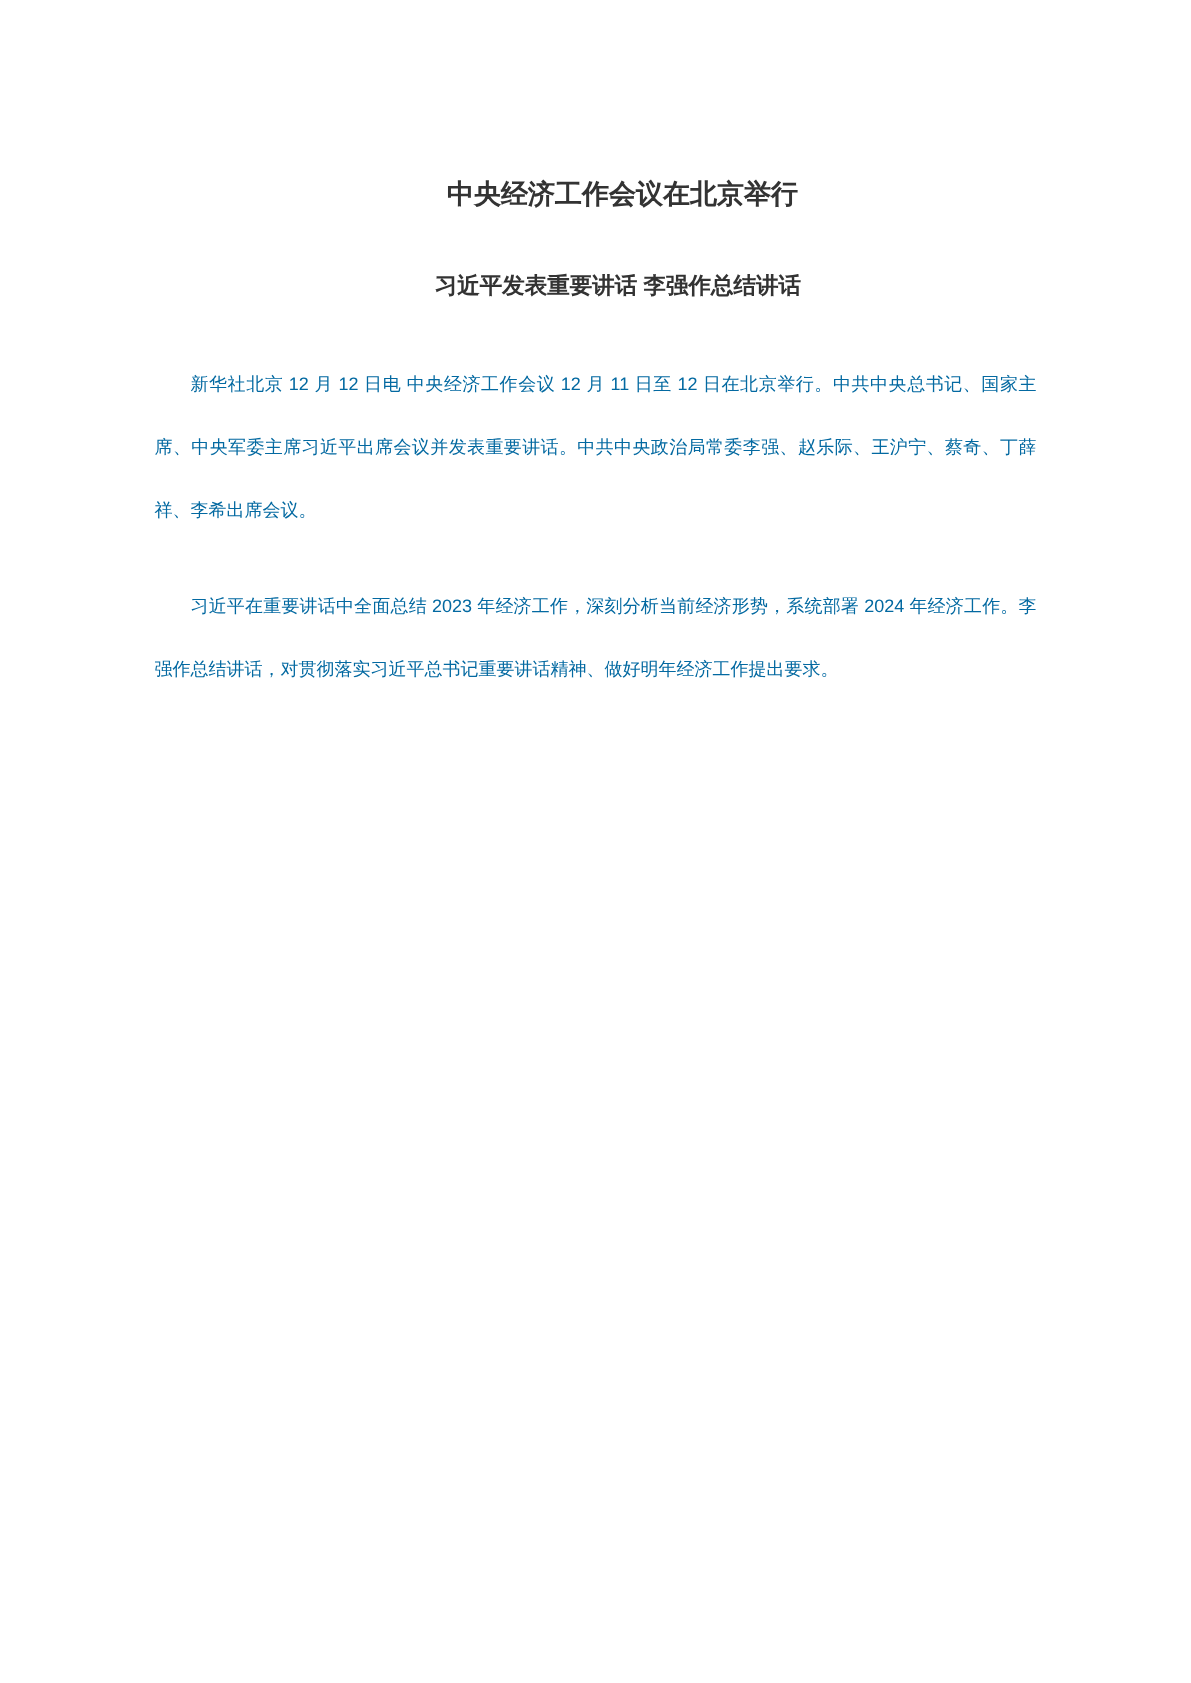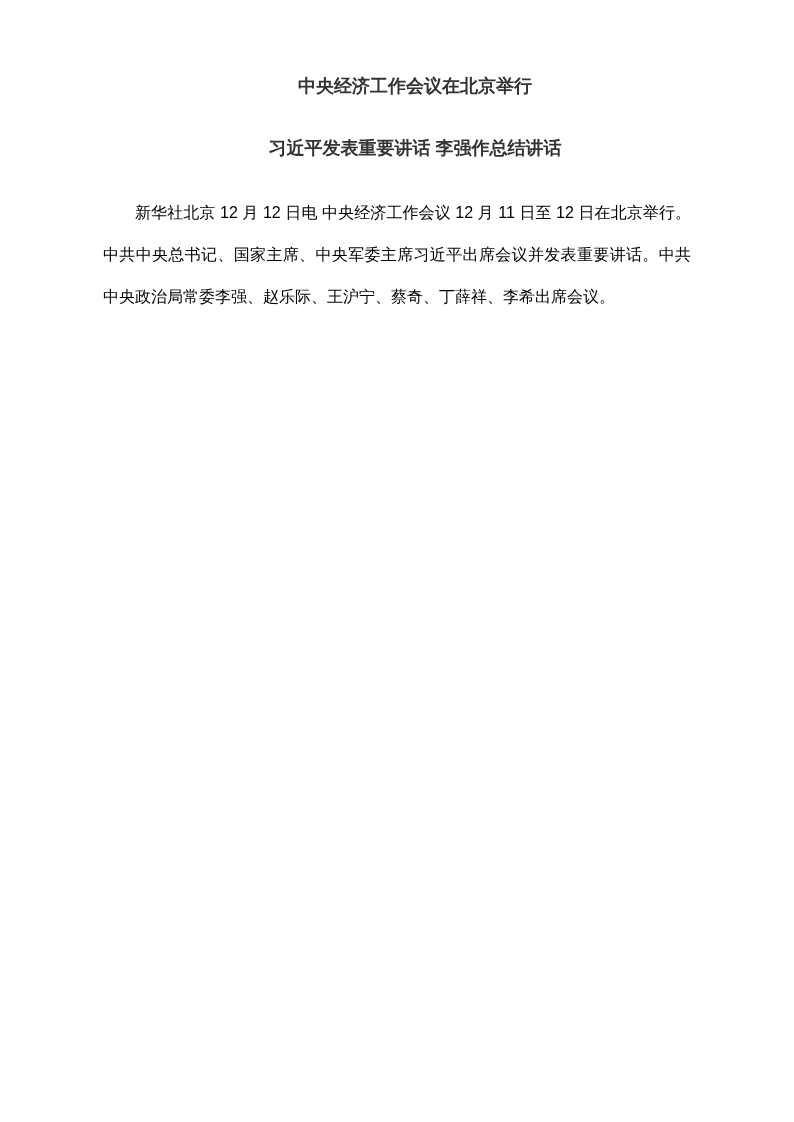--- a/index.html
+++ b/index.html
@@ -11,57 +11,58 @@
     height: 1122px;
     background: #ffffff;
     font-family: "Liberation Sans", sans-serif;
     color: #333333;
     overflow: hidden;
   }
   .page {
     box-sizing: border-box;
     width: 794px;
     height: 1122px;
-    padding: 65px 103px 60px 103px;
+    padding: 108px 103px 60px 103px;
     background: #ffffff;
     border-radius: 32px;
   }
   .doc-title {
     margin: 0 0 20px 0;
     font-size: 18px;
     line-height: 42px;
     font-weight: bold;
     text-align: center;
     
     text-indent: 2em;
     color: #333333;
   }
   .doc-subtitle {
     margin: 0 0 23px 0;
-    font-size: 18px;
+    font-size: 15px;
     line-height: 42px;
     font-weight: bold;
     text-align: center;
     text-indent: 2em;
     color: #333333;
   }
   .body-para {
     margin: 0 0 22px 0;
-    font-size: 16px;
+    font-size: 12px;
     line-height: 42px;
     text-align: justify;
     text-justify: inter-ideograph;
     text-indent: 2em;
-    color: #000000;
+    color: #0369a1;
   }
 </style>
 </head>
 <body>
 
 <div class="page">
   <h1 class="doc-title">中央经济工作会议在北京举行</h1>
 
   <h2 class="doc-subtitle">习近平发表重要讲话 李强作总结讲话</h2>
 
   <p class="body-para">新华社北京 12 月 12 日电 中央经济工作会议 12 月 11 日至 12 日在北京举行。中共中央总书记、国家主席、中央军委主席习近平出席会议并发表重要讲话。中共中央政治局常委李强、赵乐际、王沪宁、蔡奇、丁薛祥、李希出席会议。</p>
 
+  <p class="body-para">习近平在重要讲话中全面总结 2023 年经济工作，深刻分析当前经济形势，系统部署 2024 年经济工作。李强作总结讲话，对贯彻落实习近平总书记重要讲话精神、做好明年经济工作提出要求。</p>
 
 </div>
 
 </body></html>

